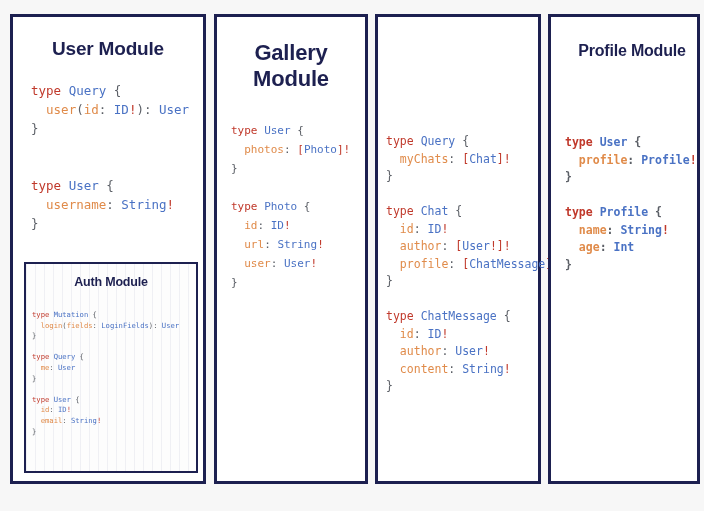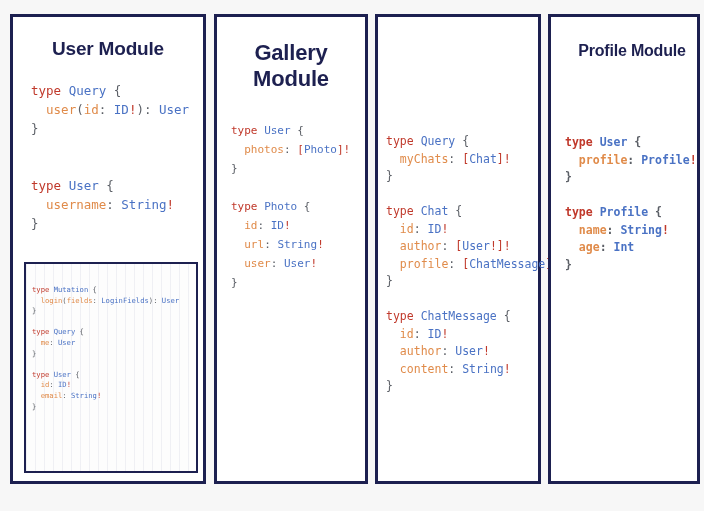--- a/index.html
+++ b/index.html
@@ -100,20 +100,21 @@
 <span class="p">  </span><span class="f">user</span><span class="p">(</span><span class="f">id</span><span class="p">: </span><span class="t">ID</span><span class="b">!</span><span class="p">): </span><span class="t">User</span>
 <span class="p">}</span>
 <span class="p"></span>
 <span class="p"></span>
 <span class="k">type </span><span class="t">User</span><span class="p"> {</span>
 <span class="p">  </span><span class="f">username</span><span class="p">: </span><span class="t">String</span><span class="b">!</span>
 <span class="p">}</span></div>
 
     <div id="panel-auth">
       <div class="grid-bg"></div>
+      <div class="panel-title">Auth Module</div>
       <div id="code-auth"><span class="k">type </span><span class="t">Mutation</span><span class="p"> {</span>
 <span class="p">  </span><span class="f">login</span><span class="p">(</span><span class="f">fields</span><span class="p">: </span><span class="t">LoginFields</span><span class="p">): </span><span class="t">User</span>
 <span class="p">}</span>
 <span class="p"></span>
 <span class="k">type </span><span class="t">Query</span><span class="p"> {</span>
 <span class="p">  </span><span class="f">me</span><span class="p">: </span><span class="t">User</span>
 <span class="p">}</span>
 <span class="p"></span>
 <span class="k">type </span><span class="t">User</span><span class="p"> {</span>
 <span class="p">  </span><span class="f">id</span><span class="p">: </span><span class="t">ID</span><span class="b">!</span>

